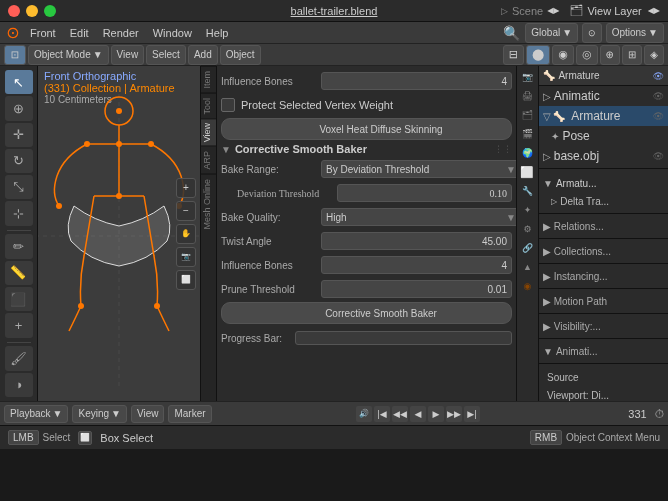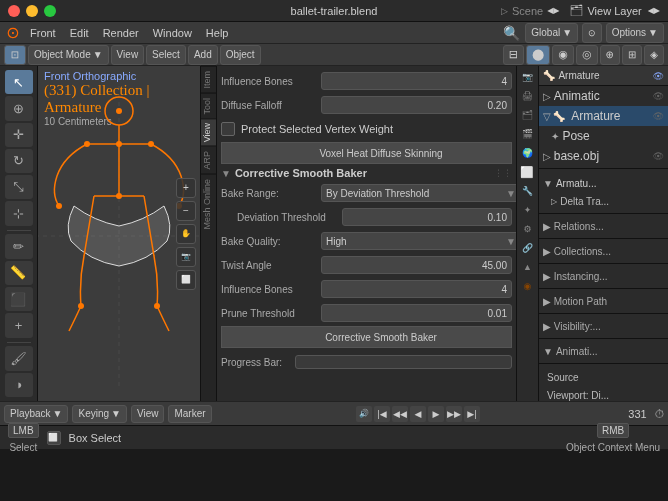--- a/index.html
+++ b/index.html
@@ -24,21 +24,21 @@
       padding: 0 8px;
       border-bottom: 1px solid #111;
     }
     .title-bar-left { display: flex; align-items: center; gap: 6px; }
     .window-btn {
       width: 12px; height: 12px; border-radius: 50%; border: none; cursor: pointer;
     }
     .btn-close { background: #ff5f57; }
     .btn-min { background: #febc2e; }
     .btn-max { background: #28c840; }
-    .title-center { position: absolute; left: 50%; transform: translateX(-50%); color: #ccc; font-size: 11px; }
+    .title-center { position: absolute; left: 50%; transform: translateX(-50%); color: #ccc; font-size: 11px; text-decoration: underline; }
     .title-right { display: flex; align-items: center; gap: 4px; font-size: 11px; color: #ccc; }
 
     
     .menu-bar {
       height: 22px;
       background: #3a3a3a;
       display: flex;
       align-items: center;
       padding: 0 4px;
       gap: 2px;
@@ -121,22 +121,21 @@
       top: 4px; left: 6px;
       color: #aaa;
       font-size: 11px;
     }
     .viewport-label {
       color: #88aaff;
       font-size: 11px;
     }
     .viewport-info {
       color: #ff8800;
-      font-size: 15px;
-      font-family: Liberation Serif, serif;
+      font-size: 11px;
     }
 
     
     .viewport-nav {
       position: absolute;
       right: 4px;
       top: 50%;
       transform: translateY(-50%);
       display: flex;
       flex-direction: column;
@@ -196,21 +195,21 @@
       justify-content: space-between;
     }
     .prop-field.number { justify-content: flex-end; }
     .prop-field.wide { min-width: 200px; }
 
     .full-btn {
       width: 100%;
       height: 22px;
       background: #4a4a4a;
       border: 1px solid #555;
-      border-radius: 0;
+      border-radius: 9px;
       color: #ccc;
       font-size: 10px;
       cursor: pointer;
       text-align: center;
       display: flex;
       align-items: center;
       justify-content: center;
       margin-bottom: 3px;
       padding-left: 29px;
     }
@@ -358,21 +357,21 @@
       height: 24px;
       background: #2b2b2b;
       display: flex;
       align-items: center;
       padding: 0 8px;
       gap: 8px;
       border-top: 1px solid #111;
     }
     .status-item {
       display: flex; align-items: center; gap: 4px;
-      font-size: 10px; color: #aaa; flex-direction: column;
+      font-size: 10px; color: #aaa;
     }
     .status-key {
       background: #444;
       border: 1px solid #555;
       border-radius: 2px;
       padding: 1px 4px;
       font-size: 10px;
       color: #ccc;
     }
 
@@ -567,26 +566,20 @@
   <div class="properties-panel">
     <div class="panel-content">
 
       <div class="prop-row">
         <div class="prop-label">Influence Bones</div>
         <div class="prop-field number" style="width:40px;">
           <span>4</span>
         </div>
       </div>
 
-      <div class="prop-row">
-        <div class="prop-label">Diffuse Falloff</div>
-        <div class="prop-field number" style="width:40px;">
-          <span>0.20</span>
-        </div>
-      </div>
 
       <div class="checkbox-row">
         <div class="checkbox"></div>
         <span>Protect Selected Vertex Weight</span>
       </div>
 
       <div class="full-btn">Voxel Heat Diffuse Skinning</div>
 
       <div class="section-header">
         <span class="section-arrow">▼</span>
@@ -595,21 +588,21 @@
       </div>
 
       <div class="prop-row">
         <div class="prop-label">Bake Range:</div>
         <div class="prop-field wide" style="flex:1;">
           <span>By Deviation Threshold</span>
           <span style="color:#888;">▼</span>
         </div>
       </div>
 
-      <div class="prop-row" style="padding-left:16px;">
+      <div class="prop-row" style="padding-left:16px;font-family:Liberation Serif, serif;">
         <div class="prop-label">Deviation Threshold</div>
         <div class="prop-field number" style="width:50px;">
           <span>0.10</span>
         </div>
       </div>
 
       <div class="prop-row">
         <div class="prop-label">Bake Quality:</div>
         <div class="prop-field wide" style="flex:1;">
           <span>High</span>

